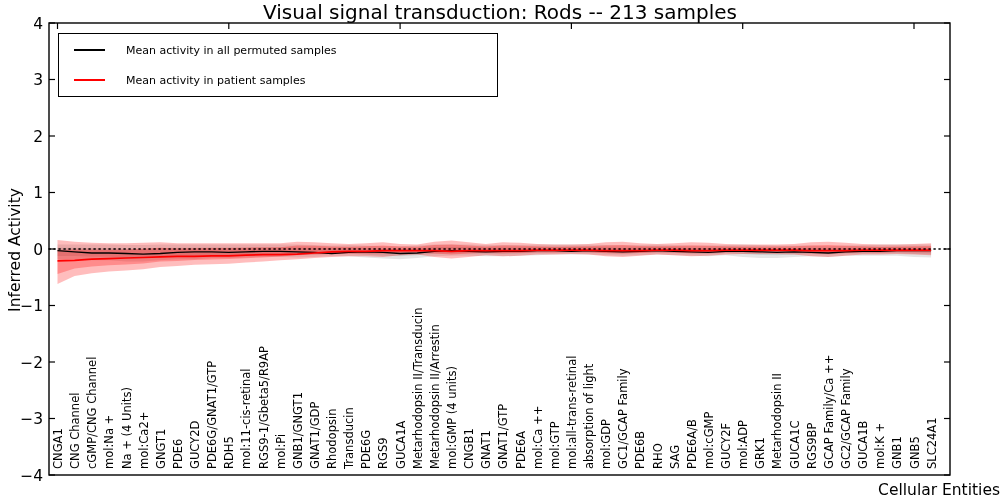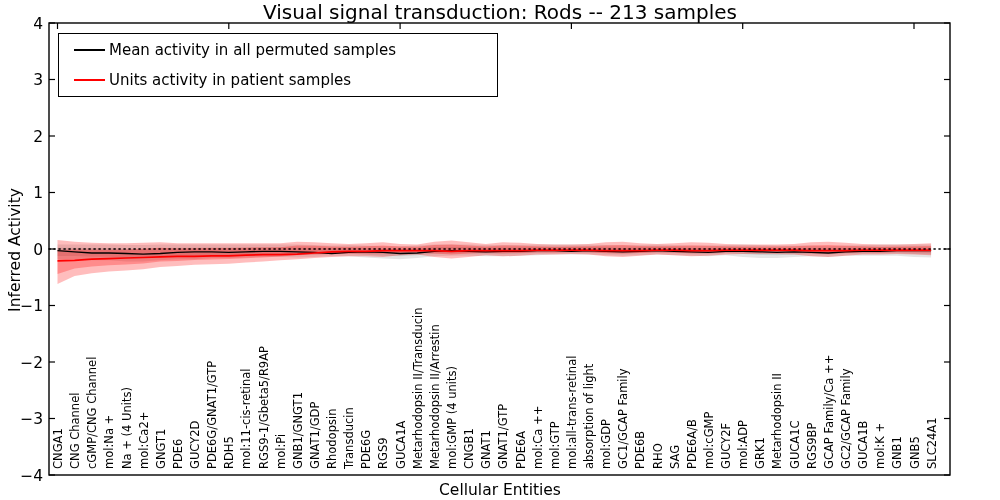--- a/index.html
+++ b/index.html
@@ -5,37 +5,37 @@
   html,body{margin:0;padding:0;background:#ffffff;}
   #figure{
     position:relative;width:1000px;height:500px;background:#ffffff;
     font-family:"DejaVu Sans","Liberation Sans",sans-serif;color:#000;overflow:hidden;
   }
   .title{
     position:absolute;top:2px;left:0;width:1000px;text-align:center;
     font-size:20px;line-height:20px;
   }
   .xlabel{
-    position:absolute;top:481px;left:0;width:1000px;text-align:center;
+    position:absolute;top:481px;left:0;width:1000px;text-align:right;
     font-size:15.5px;
   }
   .ylabel{
     position:absolute;left:6px;top:250px;white-space:nowrap;
     font-size:15.5px;transform-origin:0 0;
     transform:rotate(-90deg) translate(-50%,0);
   }
   #plot-svg{position:absolute;left:0;top:0;}
   .legend{
     position:absolute;left:58px;top:33px;width:440px;height:64px;
     background:#ffffff;border:1.8px solid #000;box-sizing:border-box;
     display:flex;flex-direction:column;justify-content:center;gap:6px;
   }
   .legend-row{display:flex;align-items:center;height:24px;}
   .legend-swatch{width:31px;height:2px;margin-left:15px;flex:0 0 31px;}
-  .legend-label{margin-left:4px;font-size:15px;white-space:nowrap;}
+  .legend-label{margin-left:21px;font-size:11px;white-space:nowrap;}
 </style>
 </head>
 <body>
 
 <div id="figure">
   <svg id="plot-svg" width="1000" height="500">
       <path d="M57.5,244.5L74.6,244.5L91.8,244.5L108.9,244.5L126.0,245.0L143.1,245.0L160.3,244.5L177.4,244.5L194.5,244.5L211.7,244.5L228.8,244.5L245.9,244.5L263.1,244.5L280.2,244.5L297.3,244.5L314.4,245.0L331.6,245.6L348.7,245.0L365.8,245.6L383.0,246.2L400.1,246.2L417.2,245.6L434.4,244.5L451.5,244.5L468.6,244.5L485.8,245.0L502.9,245.0L520.0,245.0L537.1,244.5L554.3,244.5L571.4,244.5L588.5,244.5L605.7,245.0L622.8,245.6L639.9,245.0L657.0,244.5L674.2,245.0L691.3,245.6L708.4,245.6L725.6,245.0L742.7,244.5L759.8,245.0L777.0,245.6L794.1,245.6L811.2,245.6L828.3,246.2L845.5,245.6L862.6,245.0L879.7,244.5L896.9,244.5L914.0,244.5L931.1,244.5L931.1,257.5L914.0,256.9L896.9,255.8L879.7,255.8L862.6,255.8L845.5,255.8L828.3,256.9L811.2,256.3L794.1,256.9L777.0,258.0L759.8,258.0L742.7,256.9L725.6,255.2L708.4,256.3L691.3,255.8L674.2,255.2L657.0,254.6L639.9,255.2L622.8,255.8L605.7,255.2L588.5,254.6L571.4,254.6L554.3,254.6L537.1,255.2L520.0,255.8L502.9,256.3L485.8,256.3L468.6,255.8L451.5,255.8L434.4,256.3L417.2,258.0L400.1,259.2L383.0,258.6L365.8,257.5L348.7,256.3L331.6,256.3L314.4,256.9L297.3,257.5L280.2,256.9L263.1,256.9L245.9,257.5L228.8,258.0L211.7,258.0L194.5,259.2L177.4,259.2L160.3,260.3L143.1,261.4L126.0,261.4L108.9,260.3L91.8,260.3L74.6,259.2L57.5,259.2Z" fill="rgba(0,0,0,0.10)" stroke="none"></path>
       <path d="M57.5,247.8L74.6,247.8L91.8,248.0L108.9,248.0L126.0,248.7L143.1,248.7L160.3,248.0L177.4,247.8L194.5,247.8L211.7,247.5L228.8,247.5L245.9,247.4L263.1,247.3L280.2,247.3L297.3,247.4L314.4,247.7L331.6,248.0L348.7,247.6L365.8,248.3L383.0,249.0L400.1,249.1L417.2,248.4L434.4,247.1L451.5,247.0L468.6,247.0L485.8,247.6L502.9,247.6L520.0,247.5L537.1,246.9L554.3,246.8L571.4,246.8L588.5,246.8L605.7,247.3L622.8,247.9L639.9,247.3L657.0,246.8L674.2,247.3L691.3,247.9L708.4,248.0L725.6,247.3L742.7,247.3L759.8,248.0L777.0,248.4L794.1,248.2L811.2,248.0L828.3,248.6L845.5,247.9L862.6,247.5L879.7,247.0L896.9,247.0L914.0,247.3L931.1,247.4L931.1,254.6L914.0,254.1L896.9,253.2L879.7,253.2L862.6,253.4L845.5,253.5L828.3,254.5L811.2,253.9L794.1,254.4L777.0,255.2L759.8,255.1L742.7,254.1L725.6,252.9L708.4,253.9L691.3,253.5L674.2,252.9L657.0,252.4L639.9,252.9L622.8,253.5L605.7,252.9L588.5,252.4L571.4,252.4L554.3,252.4L537.1,252.8L520.0,253.4L502.9,253.8L485.8,253.8L468.6,253.2L451.5,253.2L434.4,253.7L417.2,255.2L400.1,256.2L383.0,255.8L365.8,254.8L348.7,253.8L331.6,253.9L314.4,254.2L297.3,254.6L280.2,254.1L263.1,254.1L245.9,254.6L228.8,255.0L211.7,255.0L194.5,255.9L177.4,255.9L160.3,256.7L143.1,257.7L126.0,257.7L108.9,256.7L91.8,256.7L74.6,255.9L57.5,255.9Z" fill="rgba(0,0,0,0.10)" stroke="none"></path>
       <path d="M57.5,240.0L74.6,241.7L91.8,242.8L108.9,243.3L126.0,243.3L143.1,242.8L160.3,242.2L177.4,243.3L194.5,243.3L211.7,243.3L228.8,243.3L245.9,243.3L263.1,243.3L280.2,243.3L297.3,241.7L314.4,242.2L331.6,243.3L348.7,243.9L365.8,243.3L383.0,242.2L400.1,243.9L417.2,244.5L434.4,241.7L451.5,240.5L468.6,242.2L485.8,243.9L502.9,242.2L520.0,242.8L537.1,243.9L554.3,244.5L571.4,244.5L588.5,243.9L605.7,242.2L622.8,241.7L639.9,243.3L657.0,243.9L674.2,243.3L691.3,242.2L708.4,242.8L725.6,243.9L742.7,244.5L759.8,244.5L777.0,244.5L794.1,243.9L811.2,242.2L828.3,241.7L845.5,242.8L862.6,243.9L879.7,244.5L896.9,244.5L914.0,243.9L931.1,243.3L931.1,255.2L914.0,254.6L896.9,254.1L879.7,254.6L862.6,254.6L845.5,255.8L828.3,256.9L811.2,256.3L794.1,254.6L777.0,254.1L759.8,254.1L742.7,254.1L725.6,254.6L708.4,255.8L691.3,256.3L674.2,255.2L657.0,254.6L639.9,255.8L622.8,256.9L605.7,256.3L588.5,254.6L571.4,254.1L554.3,254.6L537.1,254.6L520.0,255.8L502.9,256.3L485.8,255.2L468.6,256.9L451.5,258.6L434.4,256.9L417.2,254.6L400.1,255.2L383.0,256.9L365.8,256.3L348.7,256.3L331.6,256.9L314.4,258.0L297.3,259.2L280.2,260.3L263.1,261.4L245.9,262.6L228.8,263.7L211.7,264.3L194.5,264.8L177.4,265.9L160.3,267.1L143.1,269.3L126.0,270.5L108.9,271.6L91.8,273.3L74.6,276.1L57.5,284.0Z" fill="rgba(255,0,0,0.26)" stroke="none"></path>
       <path d="M57.5,249.9L74.6,249.4L91.8,249.6L108.9,249.7L126.0,249.5L143.1,248.8L160.3,247.8L177.4,248.4L194.5,248.2L211.7,248.1L228.8,247.9L245.9,247.7L263.1,247.4L280.2,247.2L297.3,245.6L314.4,245.8L331.6,246.4L348.7,246.7L365.8,246.3L383.0,245.5L400.1,246.5L417.2,246.8L434.4,245.1L451.5,244.6L468.6,245.5L485.8,246.5L502.9,245.4L520.0,245.7L537.1,246.3L554.3,246.8L571.4,246.6L588.5,246.3L605.7,245.4L622.8,245.1L639.9,246.1L657.0,246.3L674.2,246.0L691.3,245.4L708.4,245.7L725.6,246.3L742.7,246.6L759.8,246.6L777.0,246.6L794.1,246.3L811.2,245.4L828.3,245.1L845.5,245.7L862.6,246.3L879.7,246.8L896.9,246.6L914.0,246.3L931.1,246.0L931.1,252.5L914.0,252.2L896.9,251.9L879.7,252.4L862.6,252.2L845.5,252.9L828.3,253.5L811.2,253.2L794.1,252.2L777.0,251.9L759.8,251.9L742.7,251.9L725.6,252.2L708.4,252.9L691.3,253.2L674.2,252.5L657.0,252.2L639.9,253.0L622.8,253.5L605.7,253.2L588.5,252.2L571.4,251.9L554.3,252.4L537.1,252.2L520.0,252.9L502.9,253.2L485.8,252.7L468.6,253.6L451.5,254.5L434.4,253.5L417.2,252.4L400.1,252.7L383.0,253.6L365.8,253.4L348.7,253.5L331.6,253.9L314.4,254.5L297.3,255.2L280.2,256.5L263.1,257.4L245.9,258.2L228.8,259.1L211.7,259.6L194.5,260.0L177.4,260.9L160.3,261.5L143.1,263.4L126.0,264.4L108.9,265.2L91.8,266.4L74.6,268.4L57.5,274.1Z" fill="rgba(255,0,0,0.26)" stroke="none"></path>
@@ -134,16 +134,16 @@
   <div class="ylabel">Inferred Activity</div>
   <div class="xlabel">Cellular Entities</div>
 
   <div class="legend">
     <div class="legend-row">
       <div class="legend-swatch" style="background: rgb(0, 0, 0);"></div>
       <div class="legend-label">Mean activity in all permuted samples</div>
     </div>
     <div class="legend-row">
       <div class="legend-swatch" style="background: rgb(255, 0, 0);"></div>
-      <div class="legend-label">Units activity in patient samples</div>
+      <div class="legend-label">Mean activity in patient samples</div>
     </div>
   </div>
 </div>
 
 </body></html>

